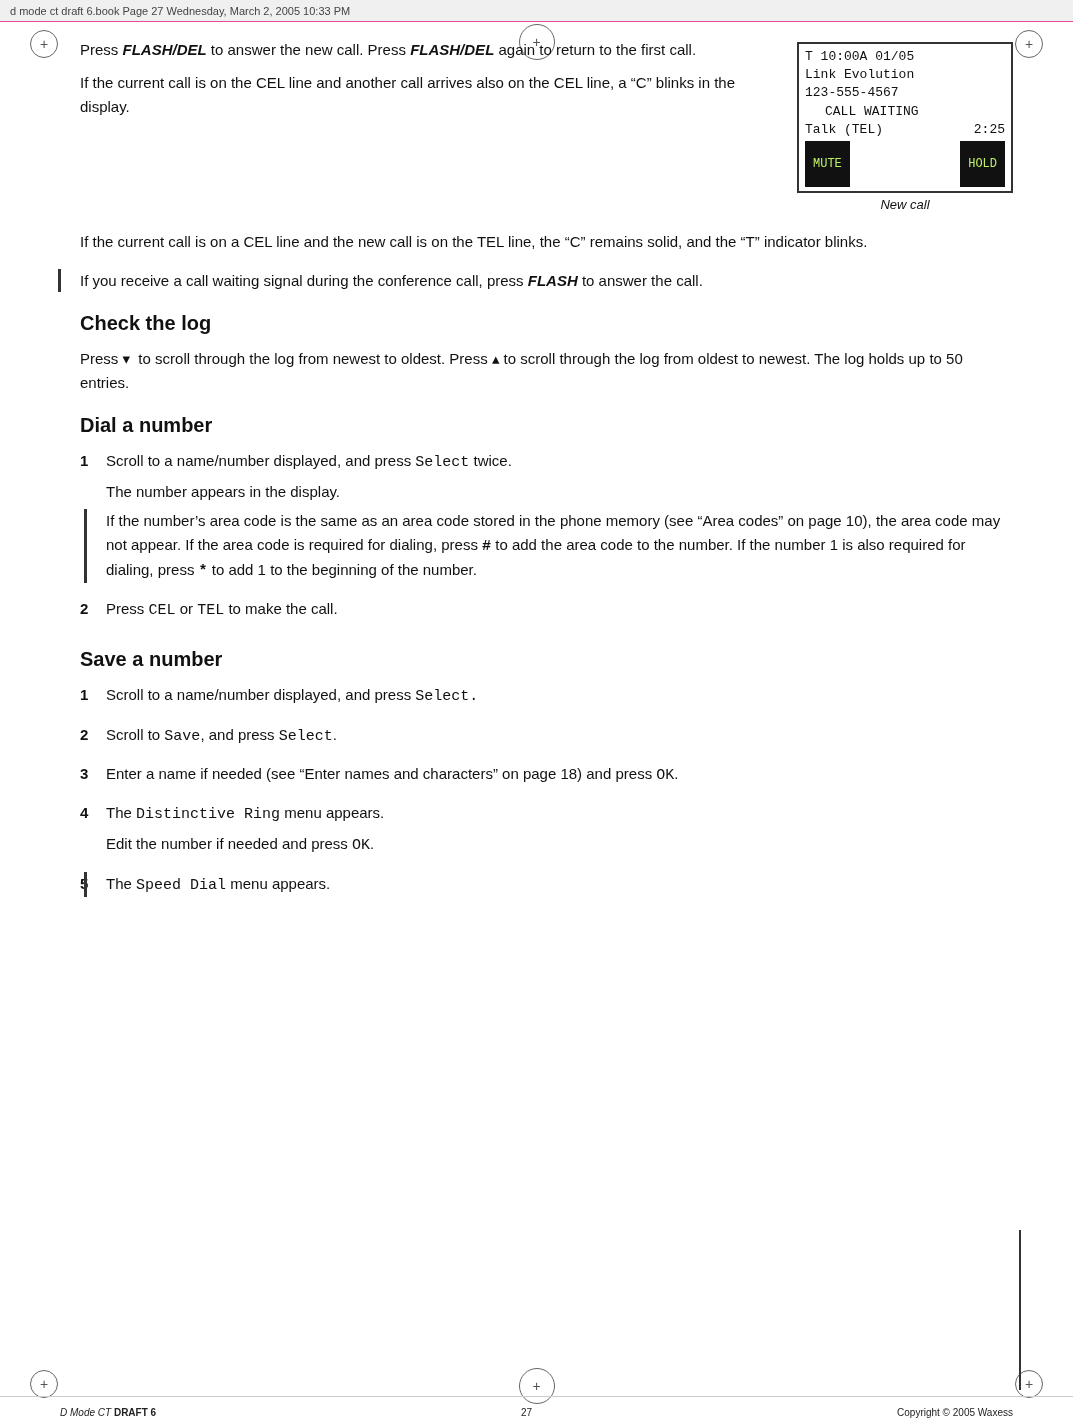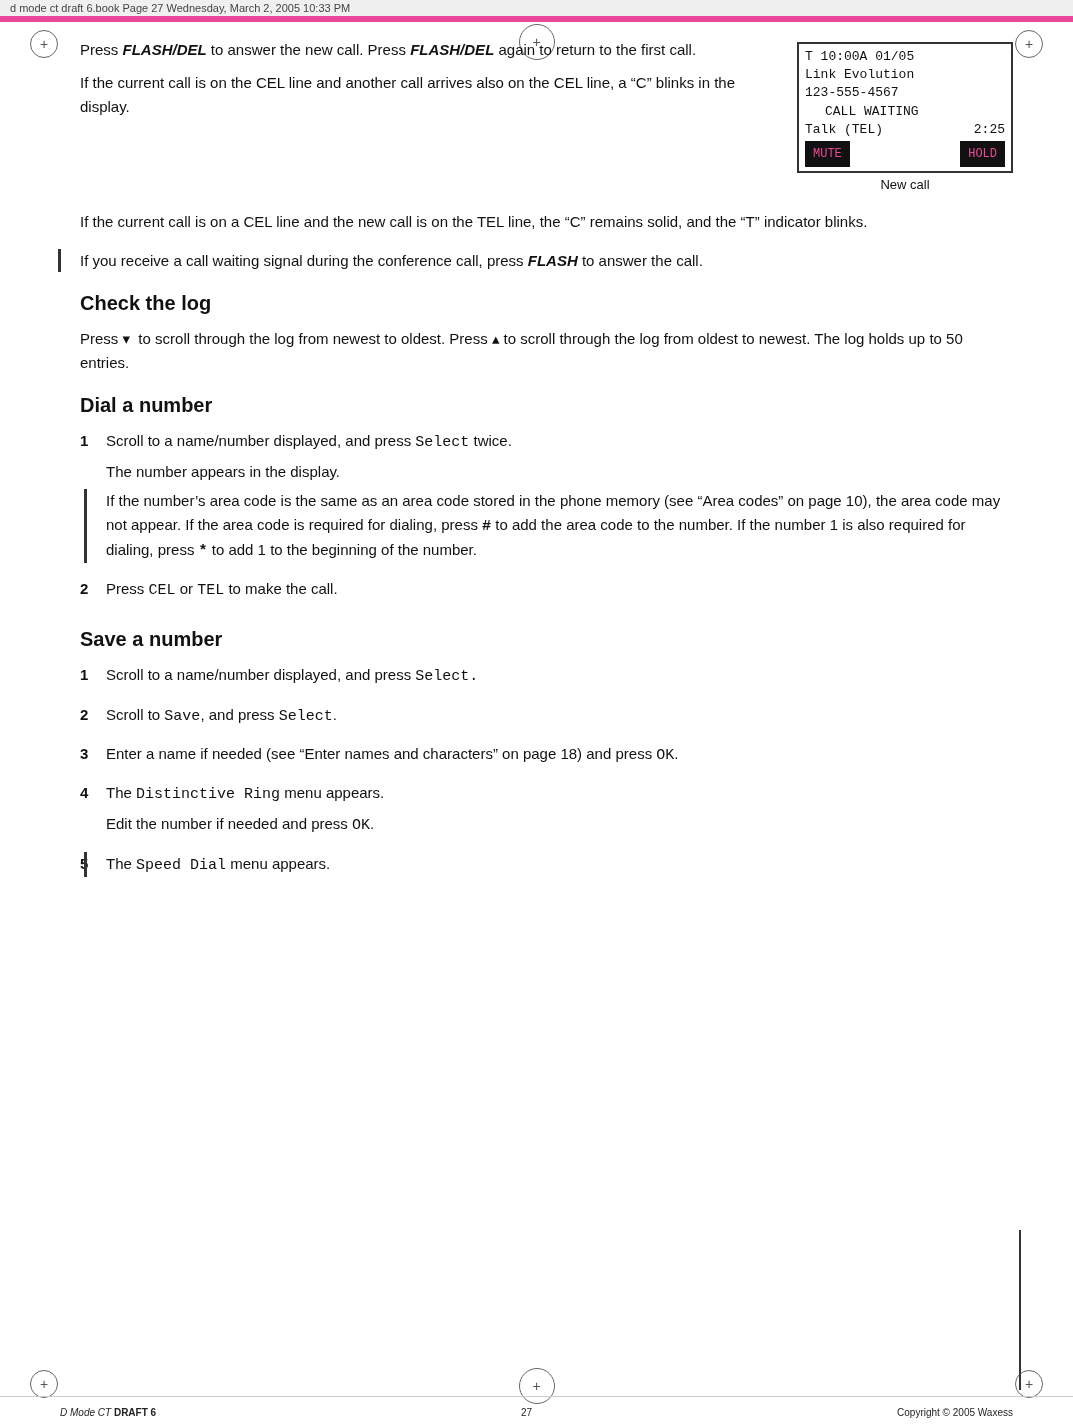--- a/index.html
+++ b/index.html
@@ -23,21 +23,21 @@
     }
 
     
     .header-bar {
       position: absolute;
       top: 0;
       left: 0;
       right: 0;
       height: 22px;
       background: #f0f0f0;
-      border-bottom: 6px solid #ec4899;
+      border-bottom: 1px solid #ec4899;
       display: flex;
       align-items: center;
       padding: 4px 10px;
       font-size: 11px;
       color: #444;
     }
 
     
     .footer-bar {
       position: absolute;
@@ -138,31 +138,32 @@
     }
 
     .phone-display .btn-row {
       display: flex;
       justify-content: space-between;
       margin-top: 2px;
     }
 
     .phone-display .btn-box {
       background: #111;
-      color: #ec4899;
-      padding: 6px 8px;
+      color: #bef264;
+      padding: 16px 8px;
       font-size: 12px;
       font-family: 'Courier New', monospace;
       text-align: center;
     }
 
     .phone-label {
       text-align: center;
       font-size: 13px;
       margin-top: 4px;
+      font-style: italic;
     }
 
     .section-para {
       margin-bottom: 16px;
       line-height: 1.55;
       font-size: 15px;
     }
 
     
     .section-heading {

